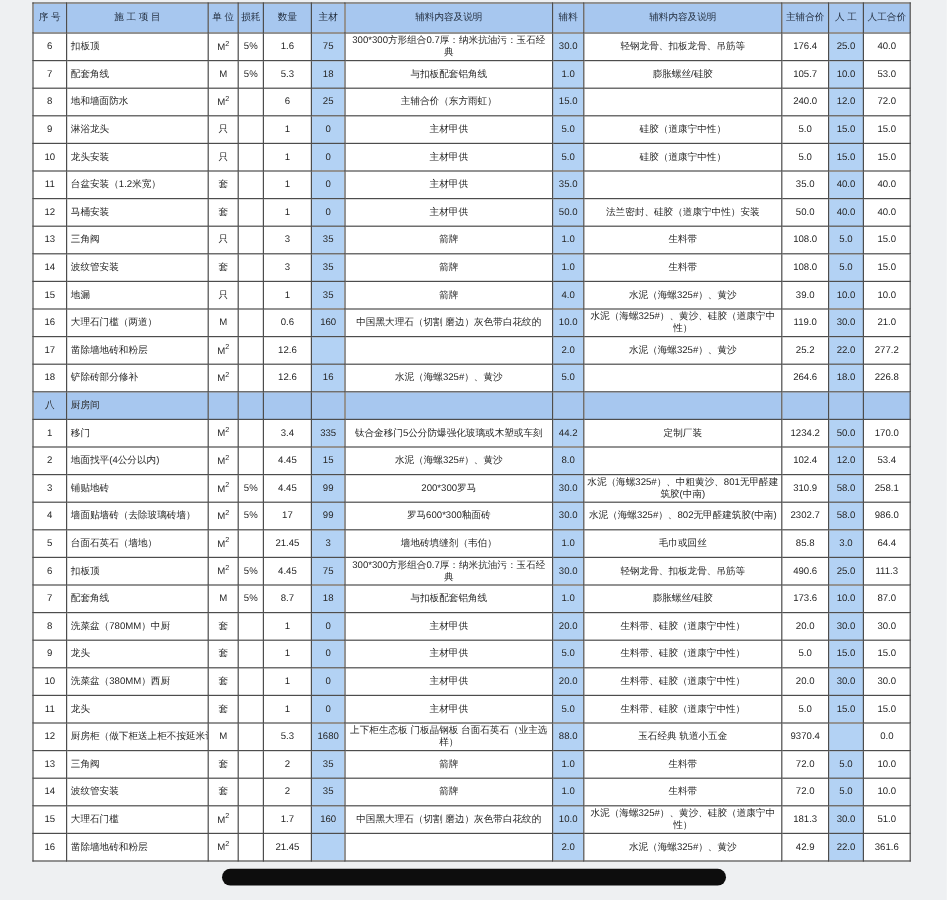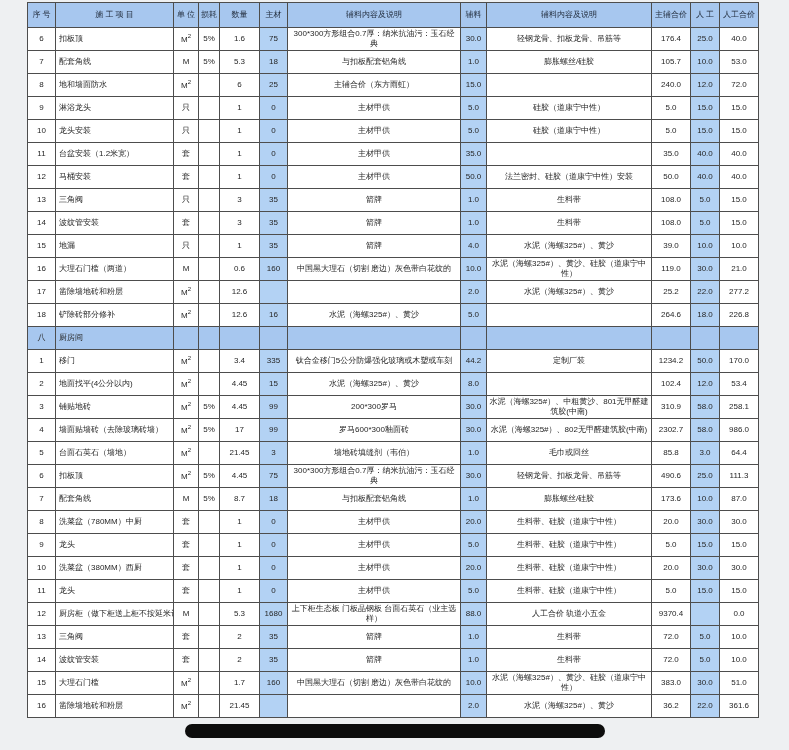--- a/index.html
+++ b/index.html
@@ -416,21 +416,21 @@
         </tr>
         <tr>
           <td>12</td>
           <td class="item">厨房柜（做下柜送上柜不按延米计）</td>
           <td>M</td>
           <td></td>
           <td>5.3</td>
           <td class="hl">1680</td>
           <td>上下柜生态板 门板晶钢板 台面石英石（业主选样）</td>
           <td class="hl">88.0</td>
-          <td>人工合价 轨道小五金</td>
+          <td>玉石经典 轨道小五金</td>
           <td>9370.4</td>
           <td class="hl"></td>
           <td>0.0</td>
         </tr>
         <tr>
           <td>13</td>
           <td class="item">三角阀</td>
           <td>套</td>
           <td></td>
           <td>2</td>
@@ -459,34 +459,34 @@
         <tr>
           <td>15</td>
           <td class="item">大理石门槛</td>
           <td>M<sup>2</sup></td>
           <td></td>
           <td>1.7</td>
           <td class="hl">160</td>
           <td>中国黑大理石（切割 磨边）灰色带白花纹的</td>
           <td class="hl">10.0</td>
           <td>水泥（海螺325#）、黄沙、硅胶（道康宁中性）</td>
-          <td>383.0</td>
+          <td>181.3</td>
           <td class="hl">30.0</td>
           <td>51.0</td>
         </tr>
         <tr>
           <td>16</td>
           <td class="item">凿除墙地砖和粉层</td>
           <td>M<sup>2</sup></td>
           <td></td>
           <td>21.45</td>
           <td class="hl"></td>
           <td></td>
           <td class="hl">2.0</td>
           <td>水泥（海螺325#）、黄沙</td>
-          <td>36.2</td>
+          <td>42.9</td>
           <td class="hl">22.0</td>
           <td>361.6</td>
         </tr>
       </tbody>
     </table>
 </div>
 <div class="redaction-bar"></div>
 
 </body></html>

